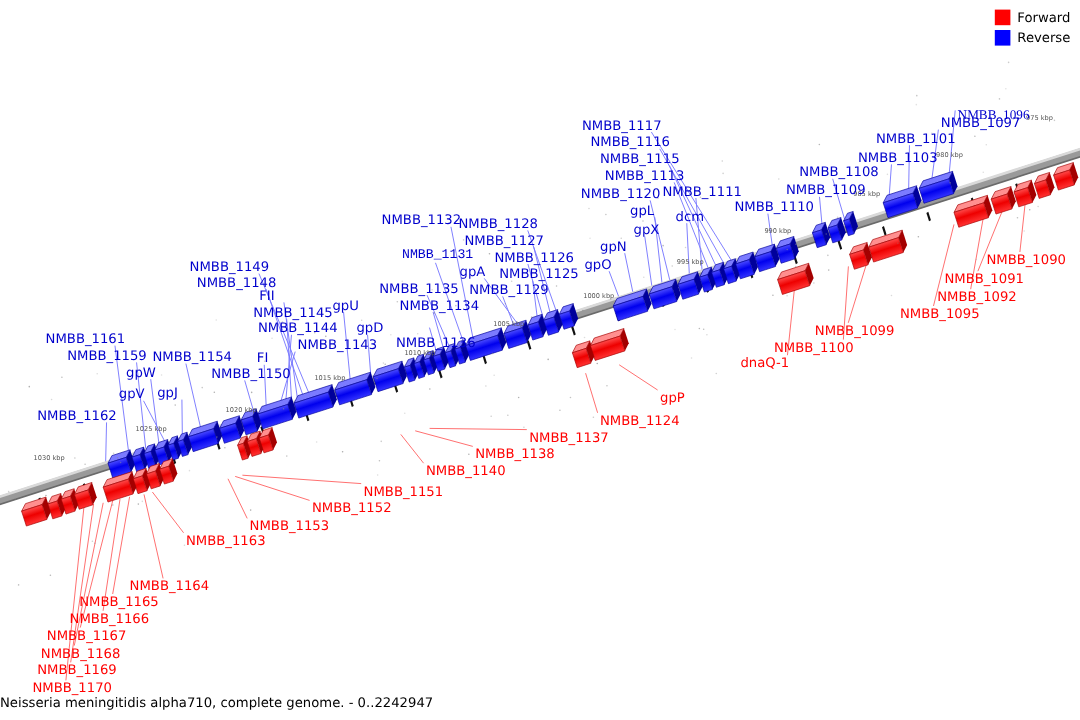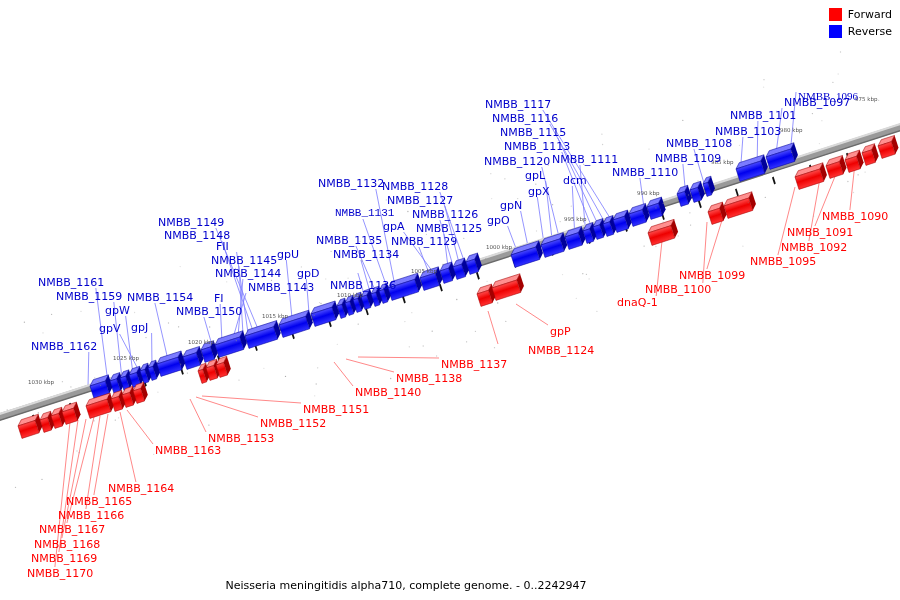--- a/index.html
+++ b/index.html
@@ -10,21 +10,21 @@
   .lbl{position:absolute;white-space:nowrap;font-size:11px;line-height:11px;
        letter-spacing:0px;}
   .lbl.fwd{color:#ff0000;}
   .lbl.rev{color:#0000cc;}
   .tick-lbl{position:absolute;white-space:nowrap;font-size:5.5px;color:#555;
             line-height:6px;}
   .legend{position:absolute;right:8px;top:8px;}
   .legend-row{display:flex;align-items:center;margin-bottom:4px;}
   .swatch{width:13px;height:13px;display:inline-block;margin-right:6px;}
   .legend-txt{font-size:11px;color:#000;}
-  .caption{position:absolute;left:0;bottom:8px;width:812px;text-align:center;
+  .caption{position:absolute;left:0;bottom:8px;width:812px;text-align:left;
            font-size:11px;color:#000;}
 </style>
 </head>
 <body>
 
 <div id="stage">
 
   <svg id="map-svg" width="900" height="600">
     <defs>
       <linearGradient id="revGrad" x1="0" y1="0" x2="0" y2="1">
@@ -654,21 +654,21 @@
       <div class="lbl fwd" style="left: 58px; top: 510px;">NMBB_1166</div>
       <div class="lbl fwd" style="left: 66px; top: 496px;">NMBB_1165</div>
       <div class="lbl fwd" style="left: 108px; top: 483px; text-align: right;">NMBB_1164</div>
       <div class="lbl fwd" style="left: 155px; top: 445px;">NMBB_1163</div>
       <div class="lbl fwd" style="left: 208px; top: 433px;">NMBB_1153</div>
       <div class="lbl fwd" style="left: 260px; top: 418px;">NMBB_1152</div>
       <div class="lbl fwd" style="left: 303px; top: 404px;">NMBB_1151</div>
       <div class="lbl fwd" style="left: 355px; top: 387px;">NMBB_1140</div>
       <div class="lbl fwd" style="left: 396px; top: 373px;">NMBB_1138</div>
       <div class="lbl fwd" style="left: 441px; top: 359px;">NMBB_1137</div>
-      <div class="lbl fwd" style="left: 528px; top: 345px; text-align: center;">NMBB_1124</div>
+      <div class="lbl fwd" style="left: 500px; top: 345px; text-align: center;">NMBB_1124</div>
       <div class="lbl fwd" style="left: 550px; top: 326px;">gpP</div>
       <div class="lbl fwd" style="left: 617px; top: 297px;">dnaQ-1</div>
       <div class="lbl fwd" style="left: 645px; top: 284px;">NMBB_1100</div>
       <div class="lbl fwd" style="left: 679px; top: 270px;">NMBB_1099</div>
       <div class="lbl fwd" style="left: 750px; top: 256px;">NMBB_1095</div>
       <div class="lbl fwd" style="left: 781px; top: 242px;">NMBB_1092</div>
       <div class="lbl fwd" style="left: 787px; top: 227px;">NMBB_1091</div>
       <div class="lbl fwd" style="left: 822px; top: 211px;">NMBB_1090</div>
     </div>
 

